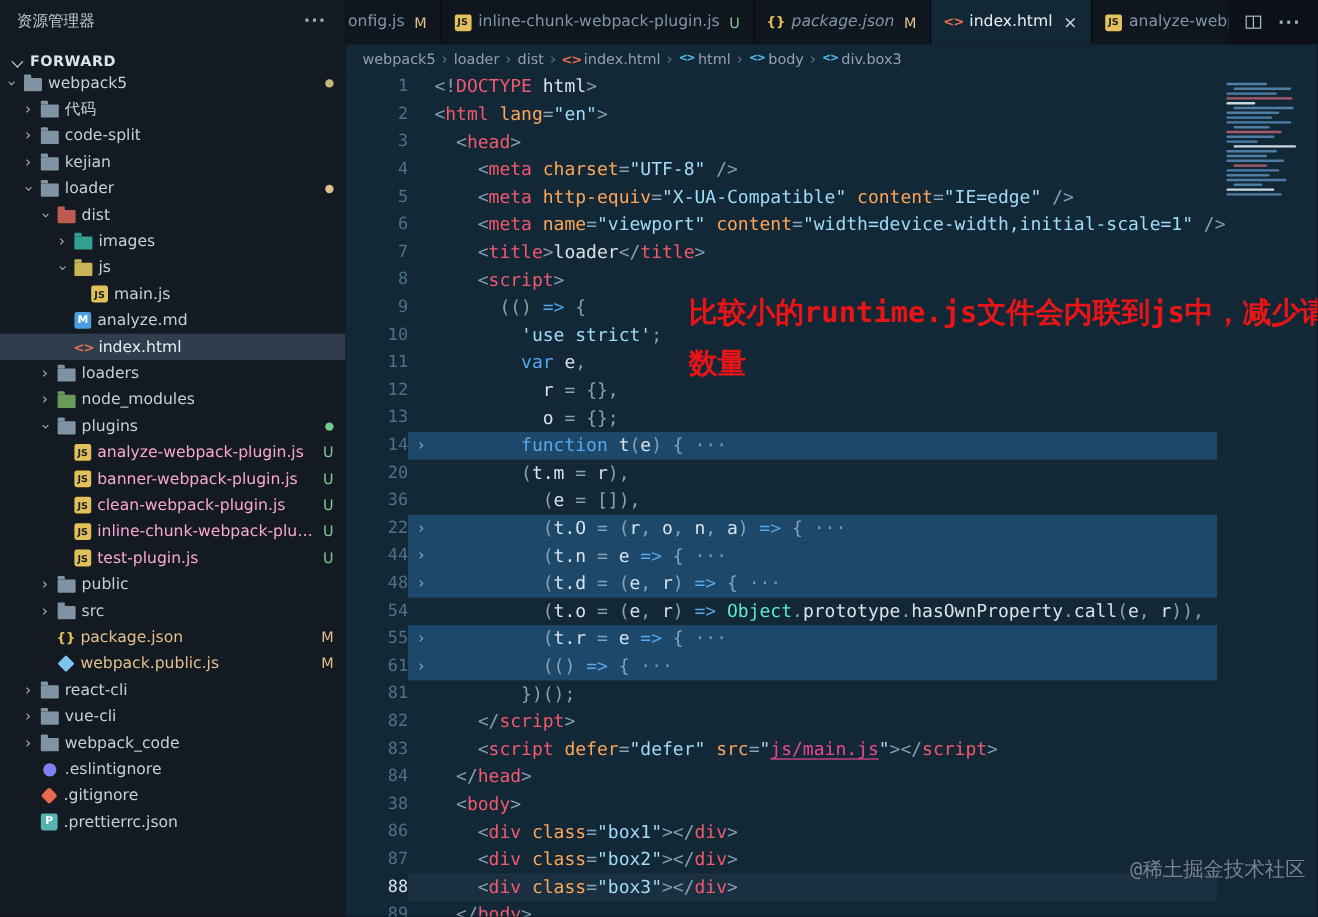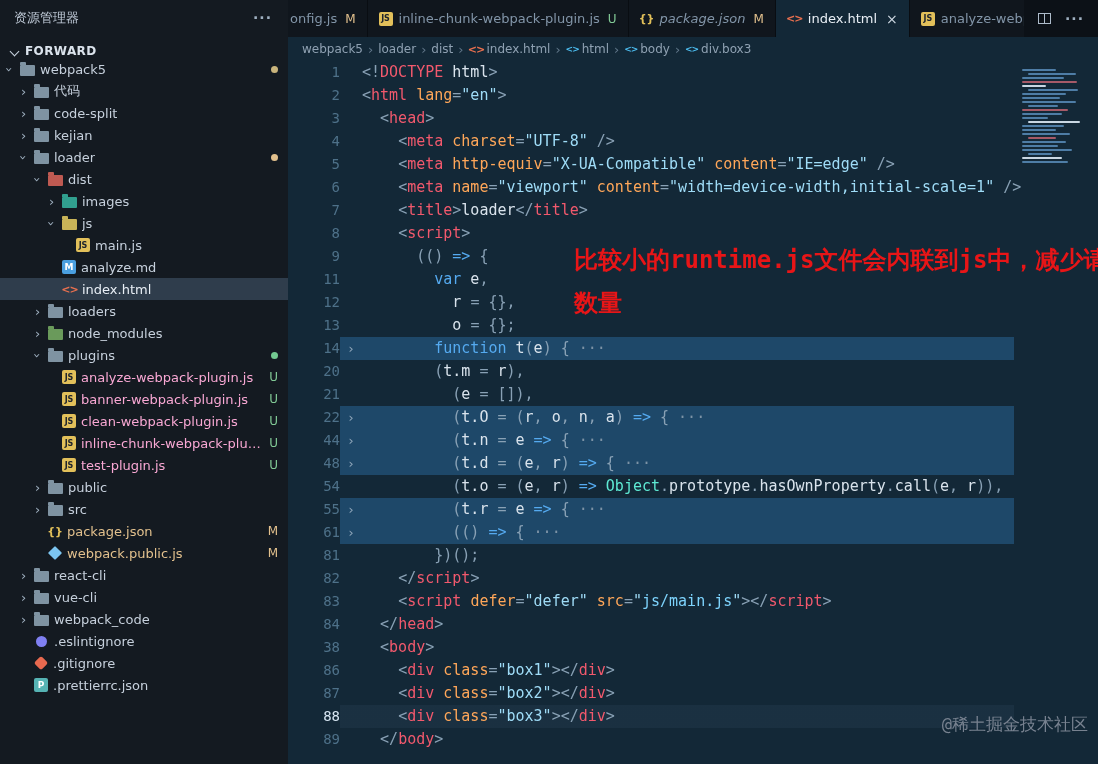--- a/index.html
+++ b/index.html
@@ -70,21 +70,21 @@
   .crow.cur .rowc{background:linear-gradient(to right,rgba(160,200,255,.05) 0,rgba(160,200,255,.05) calc(100% - 84px),rgba(0,0,0,0) calc(100% - 84px))}
   .lfold{width:22px;text-align:center;color:#8fa6ba;font-size:13px;flex-shrink:0;cursor:pointer}
   .ltext{flex:1}
   .tk-pln{color:#d9e3ec}
   .tk-pun{color:#89a1b5}
   .tk-tag{color:#f2596d}
   .tk-atr{color:#ffa759}
   .tk-str{color:#9fdcf7}
   .tk-kw{color:#55aaf0}
   .tk-obj{color:#5eead4}
-  .tk-lnk{color:#7dd3fc;text-underline-offset:3px}
+  .tk-lnk{color:#ec4899;text-decoration:underline;text-underline-offset:3px}
   .tk-fold{color:#7d93a6}
 
   .minimap{position:absolute;top:0;right:0;width:86px;height:118px;padding:6px 0 0 6px;cursor:pointer}
   .mmbar{height:2px;margin-top:2px;border-radius:1px}
 
   .annotation{position:absolute;left:286px;top:178px;color:#e81517;font-size:24px;font-weight:bold;line-height:43px;white-space:nowrap;pointer-events:none}
   .watermark{position:absolute;right:10px;bottom:28px;color:#788290;font-size:17px}
 </style>
 </head>
 <body>
@@ -328,26 +328,27 @@
       <div id="codelines">
           <div class="crow"><span class="lnum">1</span><div class="rowc"><span class="lfold"></span><span class="ltext"><span class="tk-pun">&lt;!</span><span class="tk-tag">DOCTYPE</span><span class="tk-pln"> html</span><span class="tk-pun">&gt;</span></span></div></div>
           <div class="crow"><span class="lnum">2</span><div class="rowc"><span class="lfold"></span><span class="ltext"><span class="tk-pun">&lt;</span><span class="tk-tag">html</span><span class="tk-pln"> </span><span class="tk-atr">lang</span><span class="tk-pun">=</span><span class="tk-str">"en"</span><span class="tk-pun">&gt;</span></span></div></div>
           <div class="crow"><span class="lnum">3</span><div class="rowc"><span class="lfold"></span><span class="ltext"><span class="tk-pln">  </span><span class="tk-pun">&lt;</span><span class="tk-tag">head</span><span class="tk-pun">&gt;</span></span></div></div>
           <div class="crow"><span class="lnum">4</span><div class="rowc"><span class="lfold"></span><span class="ltext"><span class="tk-pln">    </span><span class="tk-pun">&lt;</span><span class="tk-tag">meta</span><span class="tk-pln"> </span><span class="tk-atr">charset</span><span class="tk-pun">=</span><span class="tk-str">"UTF-8"</span><span class="tk-pun"> /&gt;</span></span></div></div>
           <div class="crow"><span class="lnum">5</span><div class="rowc"><span class="lfold"></span><span class="ltext"><span class="tk-pln">    </span><span class="tk-pun">&lt;</span><span class="tk-tag">meta</span><span class="tk-pln"> </span><span class="tk-atr">http-equiv</span><span class="tk-pun">=</span><span class="tk-str">"X-UA-Compatible"</span><span class="tk-pln"> </span><span class="tk-atr">content</span><span class="tk-pun">=</span><span class="tk-str">"IE=edge"</span><span class="tk-pun"> /&gt;</span></span></div></div>
           <div class="crow"><span class="lnum">6</span><div class="rowc"><span class="lfold"></span><span class="ltext"><span class="tk-pln">    </span><span class="tk-pun">&lt;</span><span class="tk-tag">meta</span><span class="tk-pln"> </span><span class="tk-atr">name</span><span class="tk-pun">=</span><span class="tk-str">"viewport"</span><span class="tk-pln"> </span><span class="tk-atr">content</span><span class="tk-pun">=</span><span class="tk-str">"width=device-width,initial-scale=1"</span><span class="tk-pun"> /&gt;</span></span></div></div>
           <div class="crow"><span class="lnum">7</span><div class="rowc"><span class="lfold"></span><span class="ltext"><span class="tk-pln">    </span><span class="tk-pun">&lt;</span><span class="tk-tag">title</span><span class="tk-pun">&gt;</span><span class="tk-pln">loader</span><span class="tk-pun">&lt;/</span><span class="tk-tag">title</span><span class="tk-pun">&gt;</span></span></div></div>
           <div class="crow"><span class="lnum">8</span><div class="rowc"><span class="lfold"></span><span class="ltext"><span class="tk-pln">    </span><span class="tk-pun">&lt;</span><span class="tk-tag">script</span><span class="tk-pun">&gt;</span></span></div></div>
           <div class="crow"><span class="lnum">9</span><div class="rowc"><span class="lfold"></span><span class="ltext"><span class="tk-pln">      </span><span class="tk-pun">(() </span><span class="tk-kw">=&gt;</span><span class="tk-pun"> {</span></span></div></div>
+          <div class="crow"><span class="lnum">10</span><div class="rowc"><span class="lfold"></span><span class="ltext"><span class="tk-pln">        </span><span class="tk-str">'use strict'</span><span class="tk-pun">;</span></span></div></div>
           <div class="crow"><span class="lnum">11</span><div class="rowc"><span class="lfold"></span><span class="ltext"><span class="tk-pln">        </span><span class="tk-kw">var</span><span class="tk-pln"> e</span><span class="tk-pun">,</span></span></div></div>
           <div class="crow"><span class="lnum">12</span><div class="rowc"><span class="lfold"></span><span class="ltext"><span class="tk-pln">          r </span><span class="tk-pun">=</span><span class="tk-pln"> </span><span class="tk-pun">{},</span></span></div></div>
           <div class="crow"><span class="lnum">13</span><div class="rowc"><span class="lfold"></span><span class="ltext"><span class="tk-pln">          o </span><span class="tk-pun">=</span><span class="tk-pln"> </span><span class="tk-pun">{};</span></span></div></div>
           <div class="crow hl"><span class="lnum">14</span><div class="rowc"><span class="lfold">›</span><span class="ltext"><span class="tk-pln">        </span><span class="tk-kw">function</span><span class="tk-pln"> t</span><span class="tk-pun">(</span><span class="tk-pln">e</span><span class="tk-pun">) {</span><span class="tk-fold"> ···</span></span></div></div>
           <div class="crow"><span class="lnum">20</span><div class="rowc"><span class="lfold"></span><span class="ltext"><span class="tk-pln">        </span><span class="tk-pun">(</span><span class="tk-pln">t.m</span><span class="tk-pun"> = </span><span class="tk-pln">r</span><span class="tk-pun">),</span></span></div></div>
-          <div class="crow"><span class="lnum">21</span><div class="rowc"><span class="lfold"></span><span class="ltext"><span class="tk-pln">          </span><span class="tk-pun">(</span><span class="tk-pln">e</span><span class="tk-pun"> = []),</span></span></div></div>
+          <div class="crow"><span class="lnum">36</span><div class="rowc"><span class="lfold"></span><span class="ltext"><span class="tk-pln">          </span><span class="tk-pun">(</span><span class="tk-pln">e</span><span class="tk-pun"> = []),</span></span></div></div>
           <div class="crow hl"><span class="lnum">22</span><div class="rowc"><span class="lfold">›</span><span class="ltext"><span class="tk-pln">          </span><span class="tk-pun">(</span><span class="tk-pln">t.O</span><span class="tk-pun"> = (</span><span class="tk-pln">r</span><span class="tk-pun">, </span><span class="tk-pln">o</span><span class="tk-pun">, </span><span class="tk-pln">n</span><span class="tk-pun">, </span><span class="tk-pln">a</span><span class="tk-pun">) </span><span class="tk-kw">=&gt;</span><span class="tk-pun"> {</span><span class="tk-fold"> ···</span></span></div></div>
           <div class="crow hl"><span class="lnum">44</span><div class="rowc"><span class="lfold">›</span><span class="ltext"><span class="tk-pln">          </span><span class="tk-pun">(</span><span class="tk-pln">t.n</span><span class="tk-pun"> = </span><span class="tk-pln">e </span><span class="tk-kw">=&gt;</span><span class="tk-pun"> {</span><span class="tk-fold"> ···</span></span></div></div>
           <div class="crow hl"><span class="lnum">48</span><div class="rowc"><span class="lfold">›</span><span class="ltext"><span class="tk-pln">          </span><span class="tk-pun">(</span><span class="tk-pln">t.d</span><span class="tk-pun"> = (</span><span class="tk-pln">e</span><span class="tk-pun">, </span><span class="tk-pln">r</span><span class="tk-pun">) </span><span class="tk-kw">=&gt;</span><span class="tk-pun"> {</span><span class="tk-fold"> ···</span></span></div></div>
           <div class="crow"><span class="lnum">54</span><div class="rowc"><span class="lfold"></span><span class="ltext"><span class="tk-pln">          </span><span class="tk-pun">(</span><span class="tk-pln">t.o</span><span class="tk-pun"> = (</span><span class="tk-pln">e</span><span class="tk-pun">, </span><span class="tk-pln">r</span><span class="tk-pun">) </span><span class="tk-kw">=&gt;</span><span class="tk-pln"> </span><span class="tk-obj">Object</span><span class="tk-pun">.</span><span class="tk-pln">prototype</span><span class="tk-pun">.</span><span class="tk-pln">hasOwnProperty</span><span class="tk-pun">.</span><span class="tk-pln">call</span><span class="tk-pun">(</span><span class="tk-pln">e</span><span class="tk-pun">, </span><span class="tk-pln">r</span><span class="tk-pun">)),</span></span></div></div>
           <div class="crow hl"><span class="lnum">55</span><div class="rowc"><span class="lfold">›</span><span class="ltext"><span class="tk-pln">          </span><span class="tk-pun">(</span><span class="tk-pln">t.r</span><span class="tk-pun"> = </span><span class="tk-pln">e </span><span class="tk-kw">=&gt;</span><span class="tk-pun"> {</span><span class="tk-fold"> ···</span></span></div></div>
           <div class="crow hl"><span class="lnum">61</span><div class="rowc"><span class="lfold">›</span><span class="ltext"><span class="tk-pln">          </span><span class="tk-pun">(() </span><span class="tk-kw">=&gt;</span><span class="tk-pun"> {</span><span class="tk-fold"> ···</span></span></div></div>
           <div class="crow"><span class="lnum">81</span><div class="rowc"><span class="lfold"></span><span class="ltext"><span class="tk-pln">        </span><span class="tk-pun">})();</span></span></div></div>
           <div class="crow"><span class="lnum">82</span><div class="rowc"><span class="lfold"></span><span class="ltext"><span class="tk-pln">    </span><span class="tk-pun">&lt;/</span><span class="tk-tag">script</span><span class="tk-pun">&gt;</span></span></div></div>
           <div class="crow"><span class="lnum">83</span><div class="rowc"><span class="lfold"></span><span class="ltext"><span class="tk-pln">    </span><span class="tk-pun">&lt;</span><span class="tk-tag">script</span><span class="tk-pln"> </span><span class="tk-atr">defer</span><span class="tk-pun">=</span><span class="tk-str">"defer"</span><span class="tk-pln"> </span><span class="tk-atr">src</span><span class="tk-pun">=</span><span class="tk-str">"</span><span class="tk-lnk">js/main.js</span><span class="tk-str">"</span><span class="tk-pun">&gt;&lt;/</span><span class="tk-tag">script</span><span class="tk-pun">&gt;</span></span></div></div>
           <div class="crow"><span class="lnum">84</span><div class="rowc"><span class="lfold"></span><span class="ltext"><span class="tk-pln">  </span><span class="tk-pun">&lt;/</span><span class="tk-tag">head</span><span class="tk-pun">&gt;</span></span></div></div>

